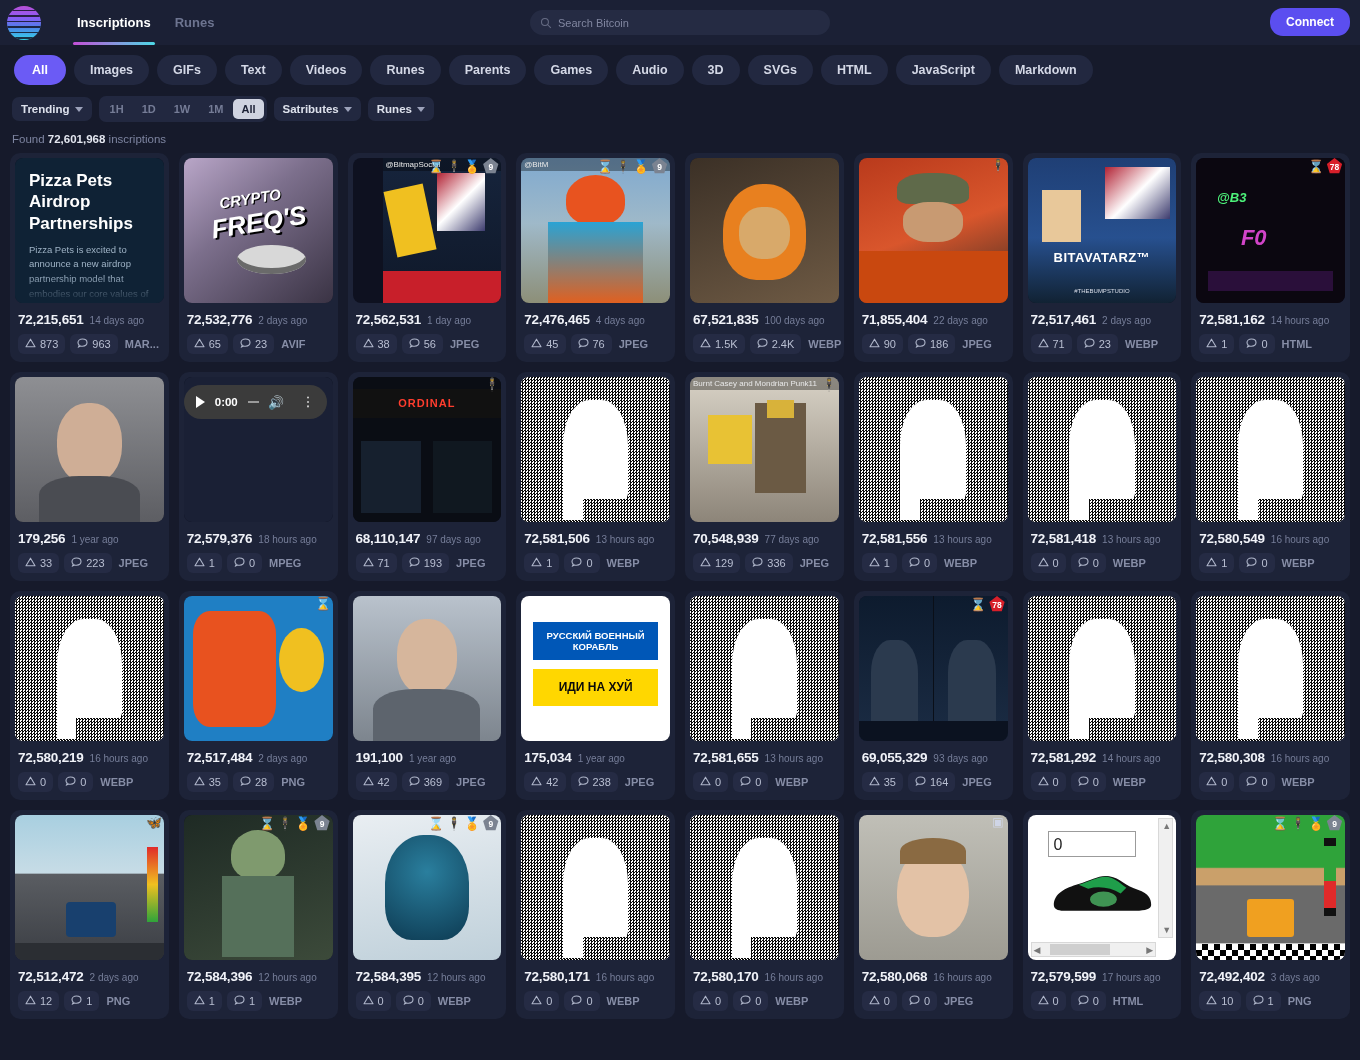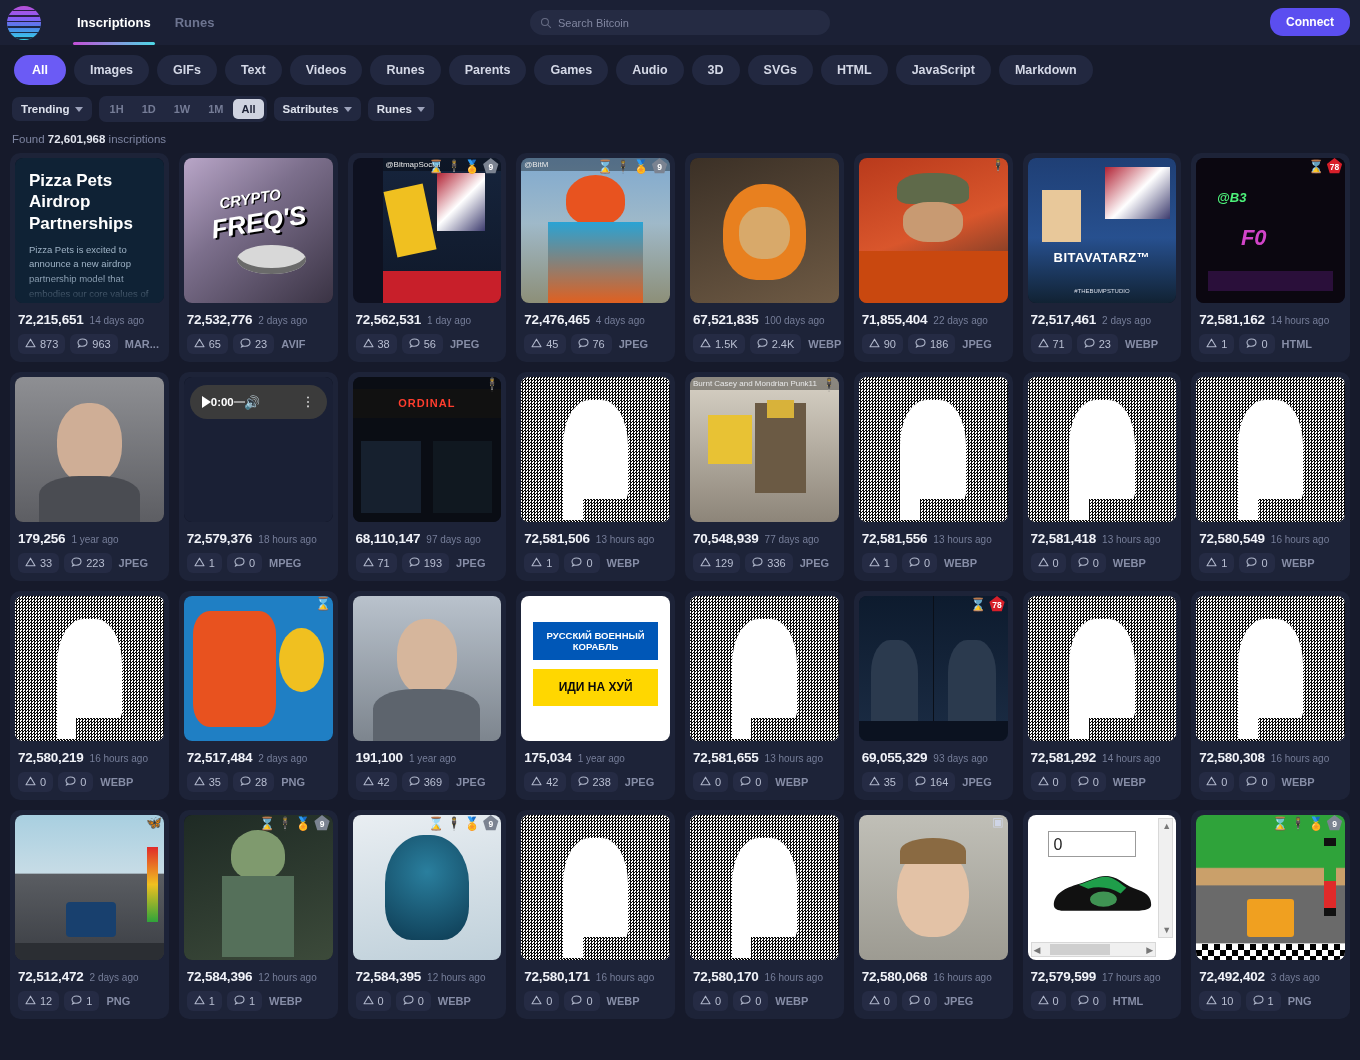--- a/index.html
+++ b/index.html
@@ -150,23 +150,23 @@
     position:absolute; inset:0; background:#0f2235; padding: 12px 14px;
   }
   .pp h3 { font-size: 17px; line-height: 1.25; color:#fff; font-weight:bold; }
   .pp p { font-size: 9.5px; line-height: 1.55; color:#9fb3c6; margin-top: 9px; }
   .pp .fade { position:absolute; left:0; right:0; bottom:0; height:28px; background:linear-gradient(transparent,#0f2235); }
   .pizza-emoji { position:absolute; top:-14px; right:-20px; font-size:17px; }
 
   
   .audio-card { position:absolute; inset:0; background:#1a2035; }
   .audio-ctl {
-    position:absolute; top:8px; left:6px; right:6px; height:34px;
+    position:absolute; top:8px; left:0; right:6px; height:34px;
     background:#3b3b3b; border-radius:17px;
-    display:flex; align-items:center; padding: 8px 12px; color:#fff;
+    display:flex; align-items:center; gap:10px; padding: 8px 12px; color:#fff;
   }
   .aplay { width:0;height:0;border-left:9px solid #fff;border-top:6px solid transparent;border-bottom:6px solid transparent; }
   .atime { font-size:11.5px; font-weight:bold; }
   .adash { width:11px; height:2px; background:#9a9a9a; }
   .aspk { font-size: 13px; }
   .adots { margin-left:auto; font-size:13px; letter-spacing:0; line-height:8px; }
 
   
   .htmlcard { position:absolute; inset:0; background:#fff; }
   .hc-input { position:absolute; left:20px; top:16px; right:40px; height:26px; border:1px solid #9b9b9b; background:#fff; font-size:16px; color:#222; padding-left:5px; line-height:26px; }

